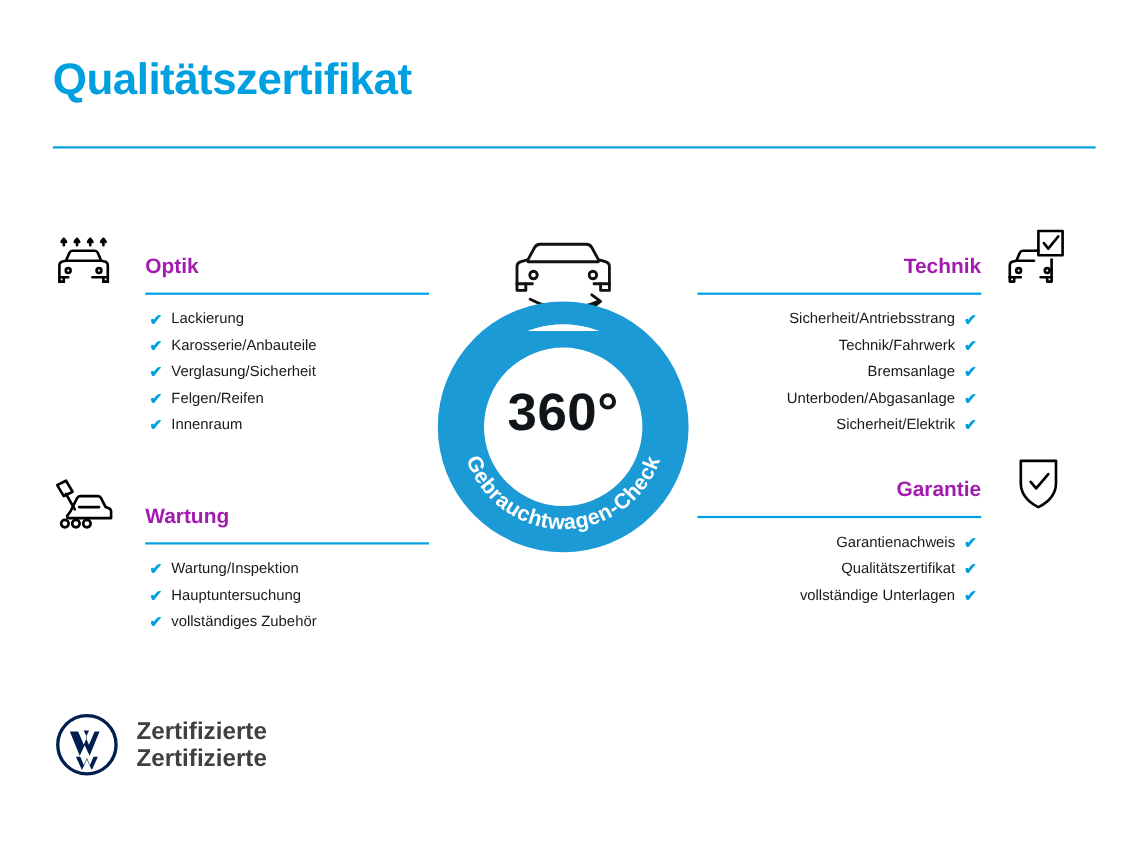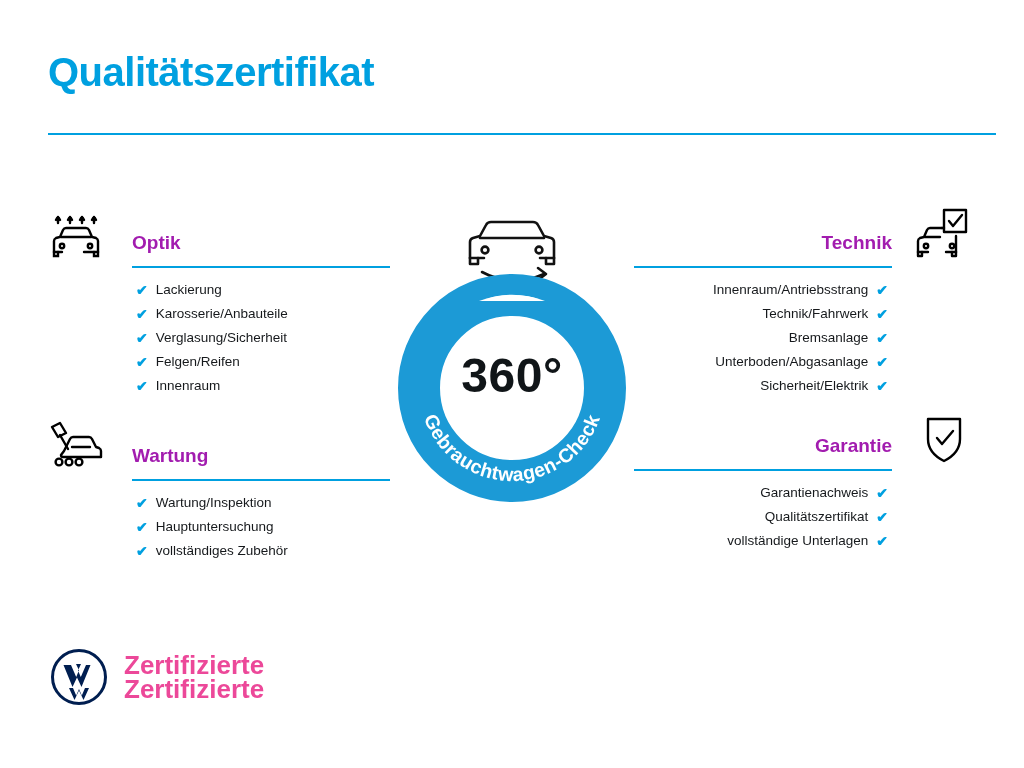--- a/index.html
+++ b/index.html
@@ -38,21 +38,21 @@
     height: 2px;
     background: #00a0e0;
   }
 
   
   .section {
     position: absolute;
     width: 350px;
   }
   .sec-optik    { left: 40px;  top: 206px; }
-  .sec-wartung  { left: 40px;  top: 419px; }
+  .sec-wartung  { left: 40px;  top: 433px; }
   .sec-technik  { left: 634px; top: 206px; }
   .sec-garantie { left: 634px; top: 409px; }
 
   .sec-head {
     position: relative;
     height: 62px;
   }
   .sec-icon {
     position: absolute;
     top: 2px;
@@ -163,23 +163,23 @@
     top: 648px;
     display: flex;
     align-items: center;
   }
   .vw-mark {
     width: 58px;
     height: 58px;
   }
   .vw-text {
     margin-left: 16px;
-    font-size: 26px;
-    font-weight: bold;
-    color: #ec4899;
+    font-size: 22px;
+    font-weight: bold;
+    color: #404040;
     line-height: 24px;
     white-space: nowrap;
   }
 </style>
 </head>
 <body>
 
 <div class="page">
 
   <div class="title">Qualitätszertifikat</div>
@@ -278,21 +278,21 @@
             <circle cx="40" cy="38" r="2.2"></circle>
             <path d="M6 44 v4 h4 v-4 M40 44 v4 h4 v-4"></path>
           </g>
         </svg>
       </span>
       <span class="sec-title">Technik</span>
       <span class="sec-rule"></span>
     </div>
     <ul class="sec-list">
       <li>
-          <span>Innenraum/Antriebsstrang</span>
+          <span>Sicherheit/Antriebsstrang</span>
           <span class="chk">✔</span>
         </li>
       <li>
           <span>Technik/Fahrwerk</span>
           <span class="chk">✔</span>
         </li>
       <li>
           <span>Bremsanlage</span>
           <span class="chk">✔</span>
         </li>

